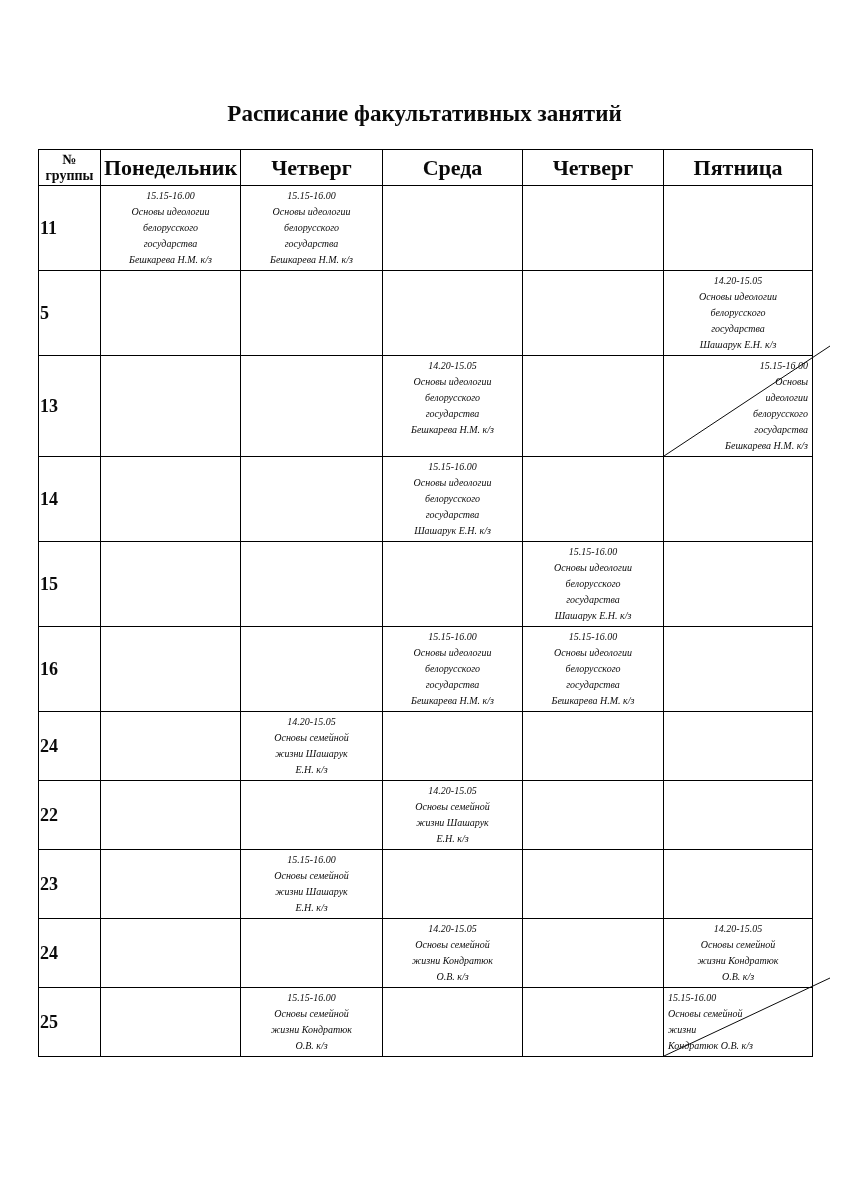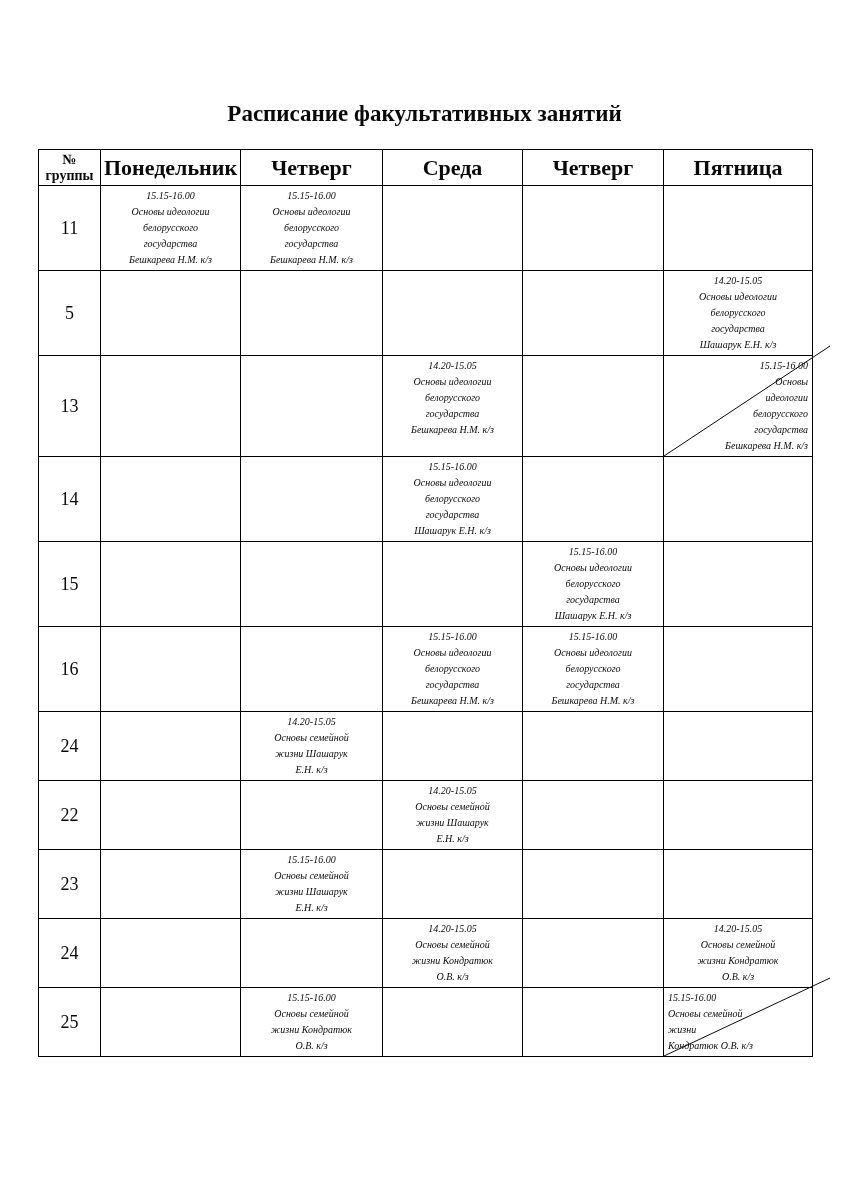--- a/index.html
+++ b/index.html
@@ -45,23 +45,22 @@
     vertical-align: middle;
     height: 36px;
     padding: 1px 2px;
   }
   thead th.col-group-header {
     font-size: 14px;
     line-height: 1.12;
     padding: 1px 4px;
   }
   td.group-cell {
-    text-align: center;
     vertical-align: middle;
-    font-weight: normal;
+    font-weight: bold;
     font-size: 18px;
   }
   td.day-cell {
     position: relative;
     vertical-align: top;
     text-align: center;
     font-size: 10px;
     line-height: 16px;
     padding: 2px 4px;
     font-style: italic;

